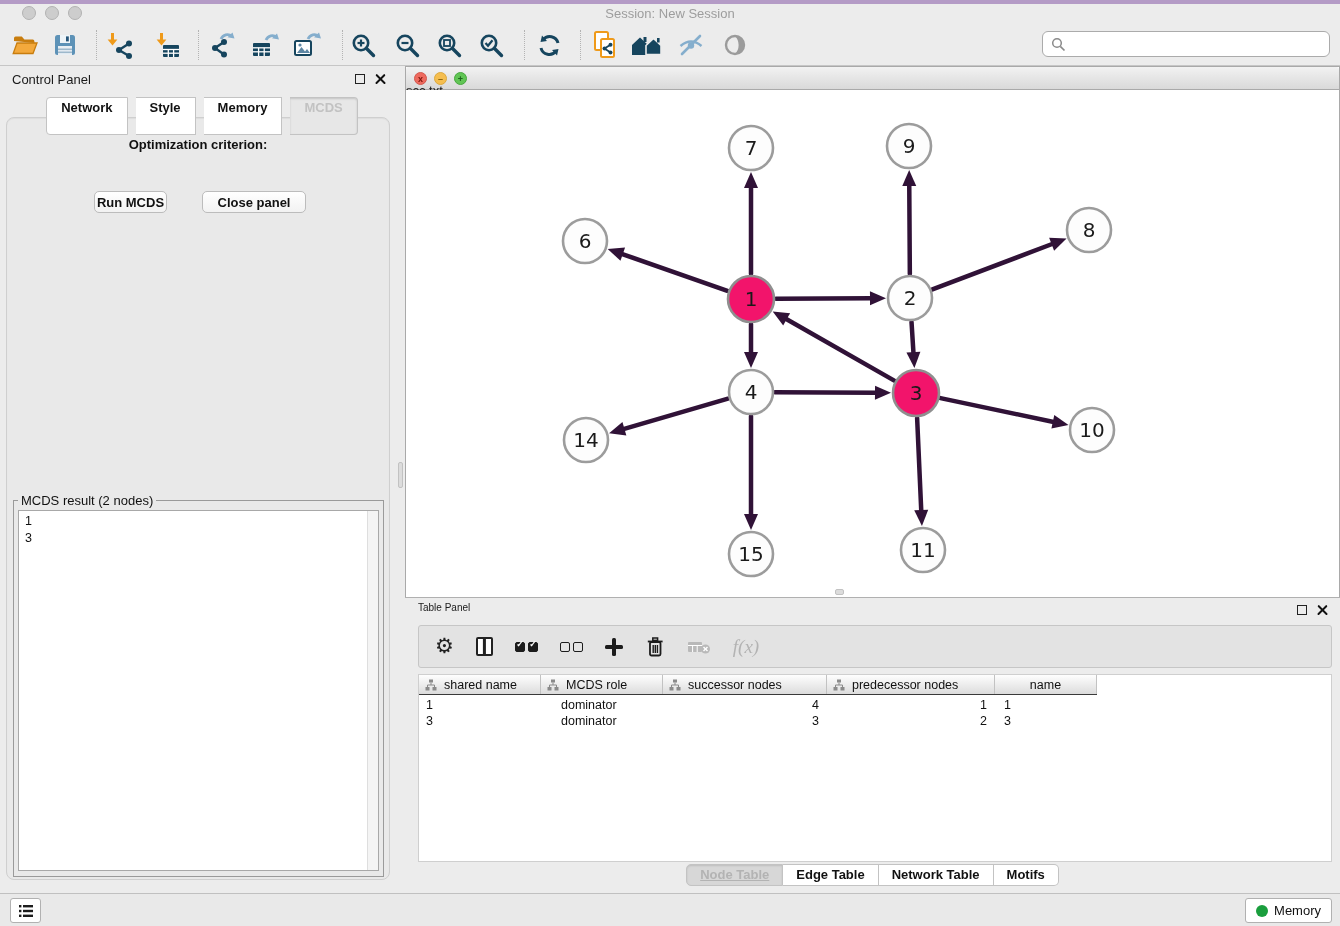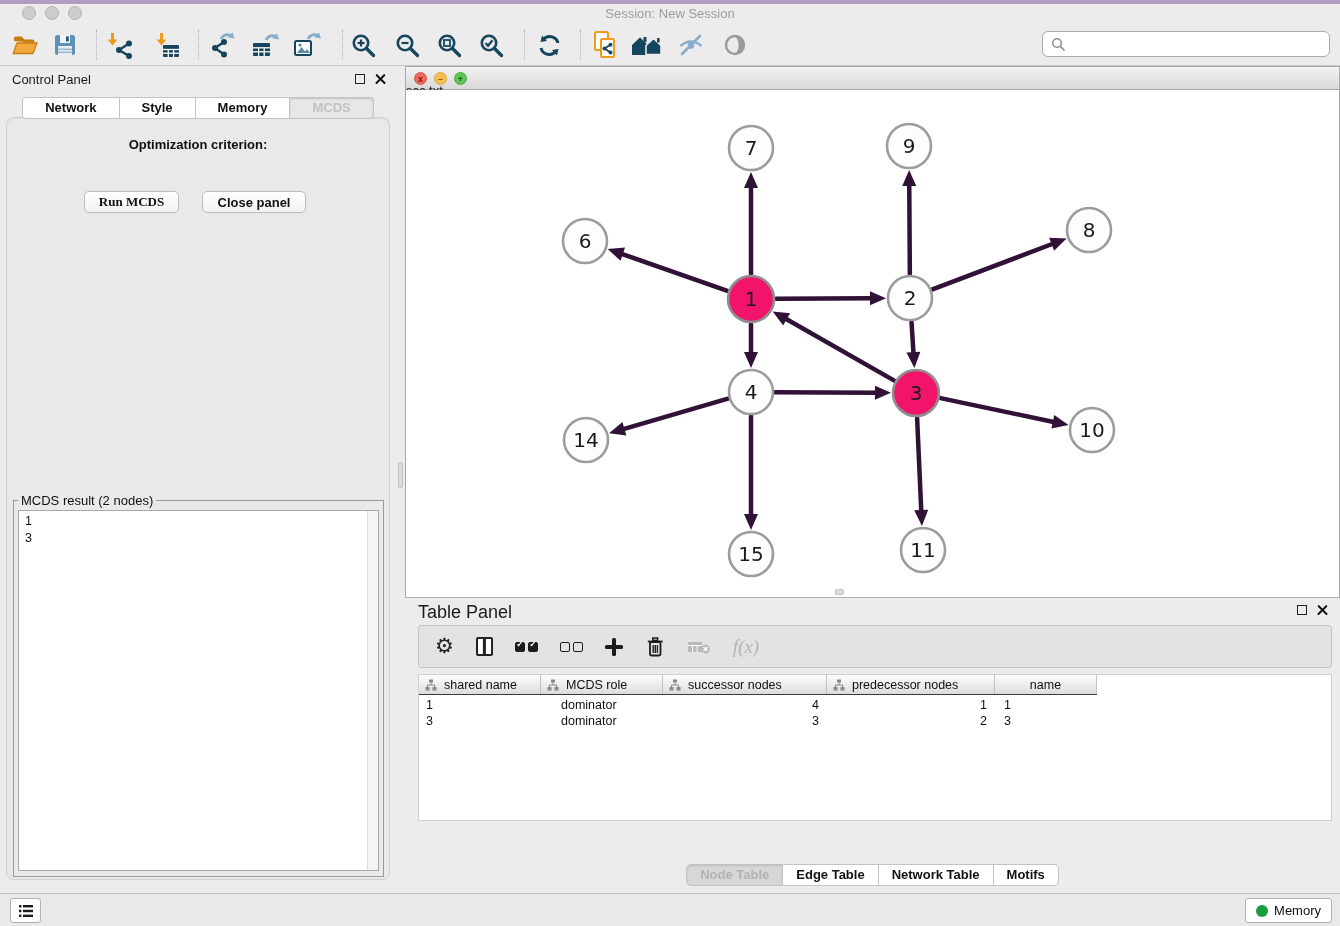--- a/index.html
+++ b/index.html
@@ -27,34 +27,34 @@
 
   .panel-head { position:absolute; left:12px; top:6px; font-size:13px; color:#1a1a1a; }
   .panel-icons { position:absolute; right:10px; top:7px; display:flex; gap:10px; align-items:center; }
   .float-ic { width:10px; height:10px; border:1.6px solid #222; }
   .close-ic { position:relative; width:11px; height:11px; }
   .close-ic::before,.close-ic::after { content:""; position:absolute; left:-1px; top:4.5px; width:13px; height:2.4px; background:#111; border-radius:1px; }
   .close-ic::before { transform:rotate(45deg); } .close-ic::after { transform:rotate(-45deg); }
 
   
   .ctabs { position:absolute; left:0; top:31px; width:100%; display:flex; justify-content:center; z-index:2; }
-  .ctab { height:22px; line-height:20px; padding:0 22px; background:#fff; border:1px solid #c3c3c3; border-left:none; font-size:13px; font-weight:700; color:#111; }
+  .ctab { height:38px; line-height:20px; padding:0 14px; background:#fff; border:1px solid #c3c3c3; border-left:none; font-size:13px; font-weight:700; color:#111;margin-left:8px; }
   .ctab:first-child { border-left:1px solid #c3c3c3; border-radius:4px 0 0 4px; }
   .ctab:last-child { border-radius:0 4px 4px 0; }
   .ctab.active { background:#e7e7e7; color:#c2c2c2; box-shadow:inset 0 1px 2px rgba(0,0,0,.15); }
   .cp-body { position:absolute; left:6px; top:51px; width:384px; height:763px; background:#e9e9e9; border:1px solid #cfcfcf; border-radius:8px; box-shadow:inset 0 1px 1px rgba(0,0,0,.05); }
 
   .opt-label { position:absolute; left:0; top:71px; width:100%; text-align:center; font-size:13px; font-weight:700; color:#111; }
   .dropdown { position:absolute; left:44px; top:92px; width:311px; height:23px; background:#fff; border:1px solid #bdbdbd; border-radius:5px; display:flex; align-items:center; padding-left:12px; font-size:13px; color:#111; }
   .dd-arrows { position:absolute; right:8px; top:3px; display:flex; flex-direction:column; gap:2px; }
   .dd-arrows i { display:block; width:0; height:0; border-left:4.5px solid transparent; border-right:4.5px solid transparent; }
   .dd-arrows .up { border-bottom:6px solid #444; } .dd-arrows .dn { border-top:6px solid #444; }
 
   .btn { position:absolute; height:22px; background:linear-gradient(#ffffff,#f2f2f2); border:1px solid #bcbcbc; border-radius:5px; font-size:13px; font-weight:700; color:#111; display:flex; align-items:center; justify-content:center; }
-  .btn-run { left:84px; top:125px; width:95px;font-family:Liberation Serif, serif; }
+  .btn-run { left:94px; top:125px; width:73px; }
   .btn-close { left:202px; top:125px; width:104px; }
 
   fieldset.result-group { position:absolute; left:13px; top:427px; width:371px; height:384px; border:1px solid #9a9a9a; background:transparent; }
   fieldset.result-group legend { font-size:13px; color:#111; margin-left:4px; padding:0 3px;margin-top:32px; }
   .result-inner { position:absolute; left:4px; top:2px; right:4px; bottom:5px; background:#fff; border:1px solid #a8a8a8; }
   .result-scroll { position:absolute; right:0; top:0; width:11px; height:100%; background:#f4f4f4; border-left:1px solid #dedede; }
   .result-lines { padding:2px 0 0 6px; }
   .rline { font-size:12.5px; line-height:17px; color:#111; }
 
   
@@ -64,52 +64,52 @@
   .tl-group { position:absolute; left:8px; top:5px; display:flex; gap:7px; }
   .tl { width:13px; height:13px; border-radius:50%; font-size:9px; font-weight:700; text-align:center; line-height:13px; }
   .tl-close { background:#ee6a5e; border:1px solid #d3584e; color:#7d140b; }
   .tl-min { background:#f5be4f; border:1px solid #dda93d; color:#8a6207; }
   .tl-max { background:#61c555; border:1px solid #47a83e; color:#1c651c; }
   .net-canvas { position:absolute; left:0; top:23px; width:933px; height:507px; background:#fff; }
   .h-grip { position:absolute; left:429px; bottom:2px; width:9px; height:6px; background:#dcdcdc; border:1px solid #c2c2c2; border-radius:2px; }
 
   
   .table-panel { position:absolute; left:405px; top:597px; width:935px; height:296px; background:#ececec; border-top:1px solid #b0b0b0; }
-  .tp-head { position:absolute; left:13px; top:4px; font-size:18px; color:#1a1a1a; }
+  .tp-head { position:absolute; left:13px; top:4px; font-size:10px; color:#1a1a1a; }
   .tp-icons { position:absolute; right:12px; top:6px; display:flex; gap:10px; align-items:center; }
   .tp-toolbar { position:absolute; left:13px; top:27px; width:914px; height:43px; background:#e3e3e3; border:1px solid #c6c6c6; border-radius:3px; display:flex; align-items:center; gap:22px; padding-left:16px; }
   .gear { font-size:21px; color:#222; font-family:"DejaVu Sans",sans-serif; line-height:1; }
   .col-ic { width:17px; height:19px; border:2.2px solid #222; border-radius:2px; position:relative; background:#fff; }
   .col-ic::after { content:""; position:absolute; left:50%; top:0; width:2.2px; height:100%; background:#222; transform:translateX(-50%); }
   .cbpair { display:flex; gap:3px; }
   .cb { width:10px; height:10px; border:1.8px solid #1c1c1c; border-radius:2px; }
   .cb.checked { background:#1c1c1c; position:relative; }
   .cb.checked::after { content:"✓"; position:absolute; left:0.5px; top:-3.5px; color:#fff; font-size:9px; font-weight:700; }
   .plus-ic { position:relative; width:18px; height:18px; }
   .plus-ic::before,.plus-ic::after { content:""; position:absolute; background:#1c1c1c; border-radius:1.5px; }
   .plus-ic::before { left:7px; top:0; width:4.5px; height:18px; }
   .plus-ic::after { left:0; top:7px; width:18px; height:4.5px; }
   .fx { font-family:"Liberation Serif",serif; font-style:italic; font-size:19px; color:#b3b3b3;text-align:center; }
 
-  .tbl { position:absolute; left:13px; top:76px; width:914px; height:147px; background:#fff; border:1px solid #cfcfcf; }
+  .tbl { position:absolute; left:13px; top:76px; width:914px; height:188px; background:#fff; border:1px solid #cfcfcf; }
   .tbl-header { position:absolute; left:0; top:0; height:20px; display:flex; background:linear-gradient(#fefefe,#dcdcdc); border-bottom:1.6px solid #3a3a3a; }
   .hcell { display:flex; align-items:center; gap:7px; padding-left:6px; border-right:1px solid #c2c2c2; font-size:12.5px; color:#111; }
   .hcell.center { justify-content:center; padding-left:0; }
   .tbl-body { position:absolute; left:0; top:22px; width:100%; }
   .trow { display:flex; height:16px; align-items:center; }
   .tcell { font-size:12.5px; color:#111; overflow:hidden; white-space:nowrap; }
   .tcell.i0 { padding-left:7px; } .tcell.i1 { padding-left:20px; }
   .tcell.i2,.tcell.i3 { text-align:right; padding-right:8px; }
   .tcell.i4 { padding-left:9px; }
 
   .btabs { position:absolute; left:0; bottom:7px; width:100%; display:flex; justify-content:center; }
   .btab { height:22px; line-height:20px; padding:0 13px; background:#fff; border:1px solid #c3c3c3; border-left:none; font-size:13px; font-weight:700; color:#111; }
   .btab:first-child { border-left:1px solid #c3c3c3; border-radius:5px 0 0 5px; }
   .btab:last-child { border-radius:0 5px 5px 0; }
-  .btab.active { background:#d7d7d7; color:#b3b3b3; box-shadow:inset 0 1px 2px rgba(0,0,0,.12); }
+  .btab.active { background:#d7d7d7; color:#b3b3b3; box-shadow:inset 0 1px 2px rgba(0,0,0,.12);text-decoration:underline; }
 
   
   .statusbar { position:absolute; left:0; top:893px; width:1340px; height:33px; background:#e9e9e9; border-top:1px solid #c0c0c0; }
   .sb-left { position:absolute; left:10px; top:4px; width:31px; height:25px; background:#fff; border:1px solid #b1b1b1; border-radius:3px; display:flex; align-items:center; justify-content:center; }
   .memory-btn { position:absolute; right:8px; top:4px; height:25px; padding:0 10px; background:#fff; border:1px solid #b1b1b1; border-radius:3px; display:flex; align-items:center; gap:6px; font-size:13px; color:#111; }
   .mem-dot { width:12px; height:12px; border-radius:50%; background:#1a9e3d; }
 </style>
 </head>
 <body>
 

